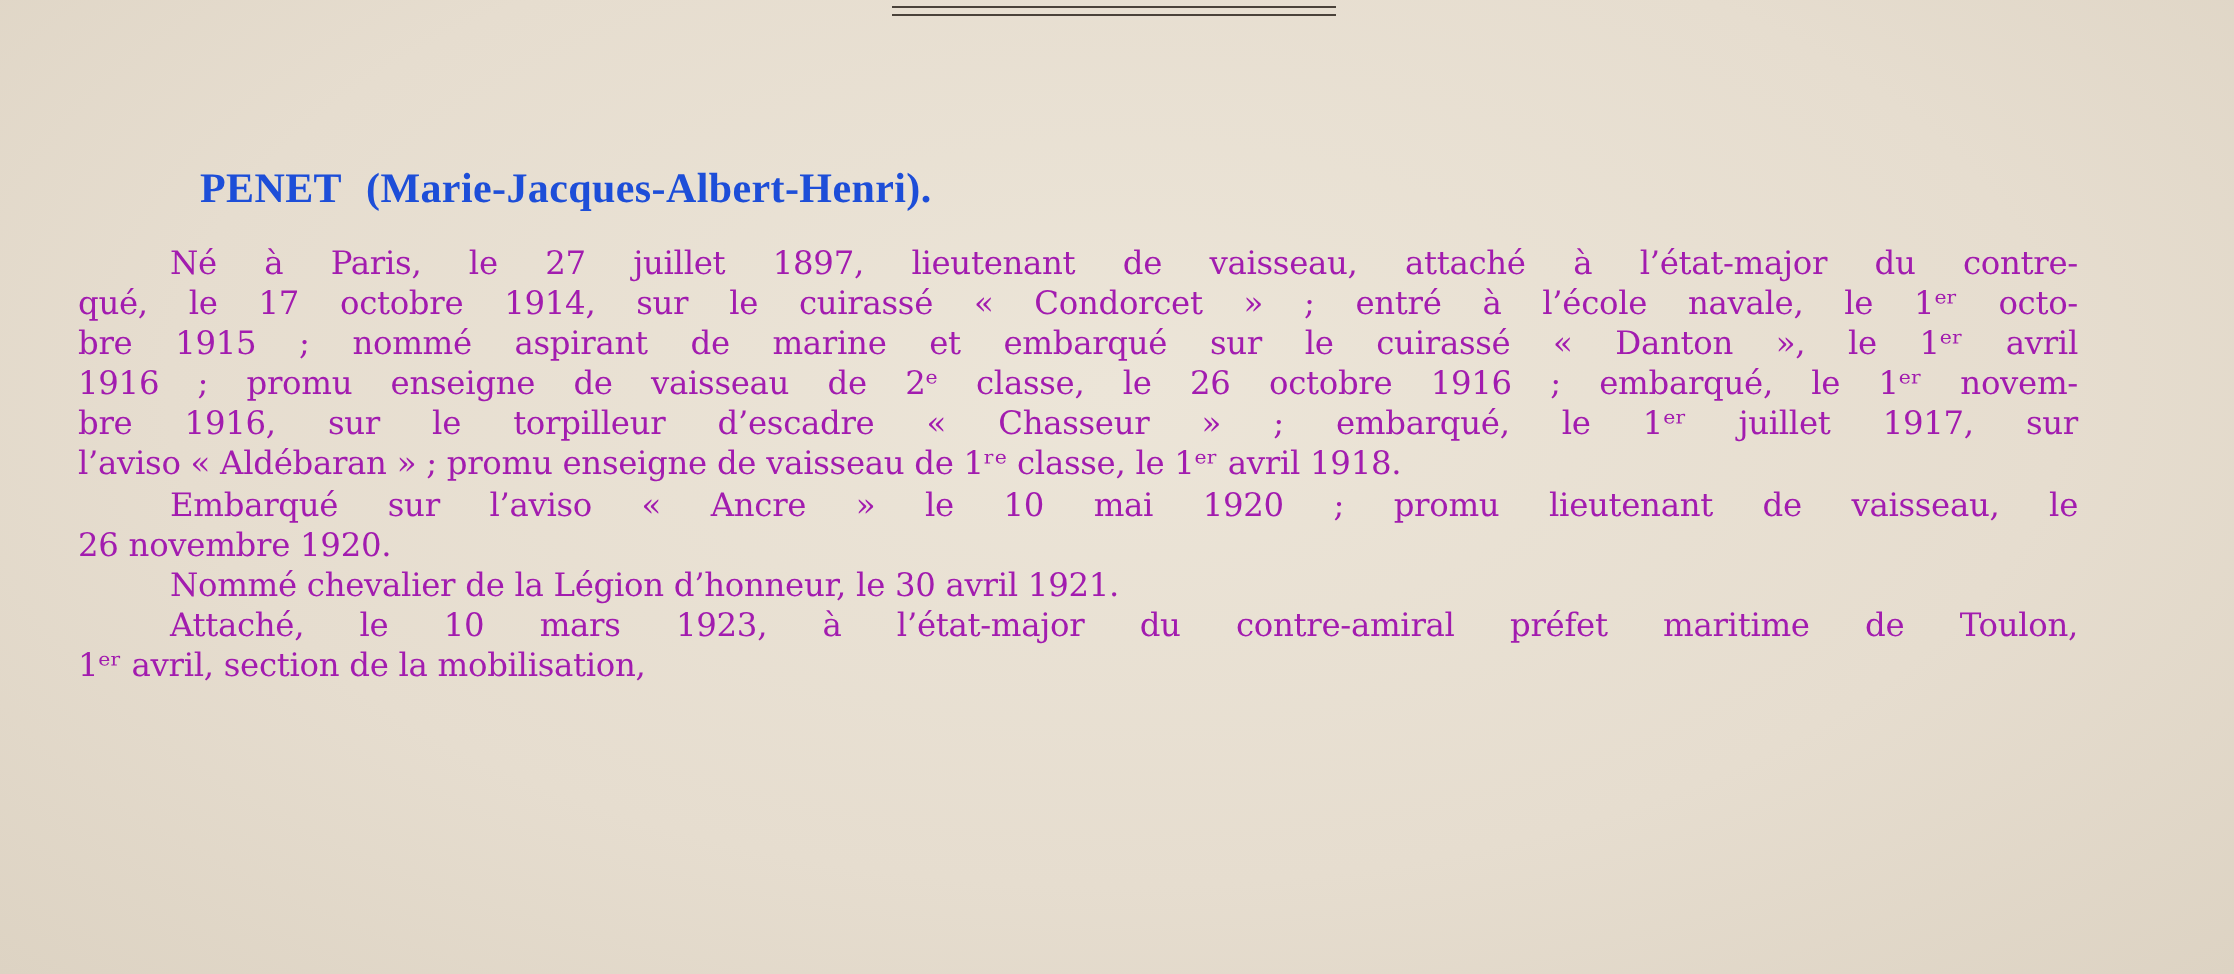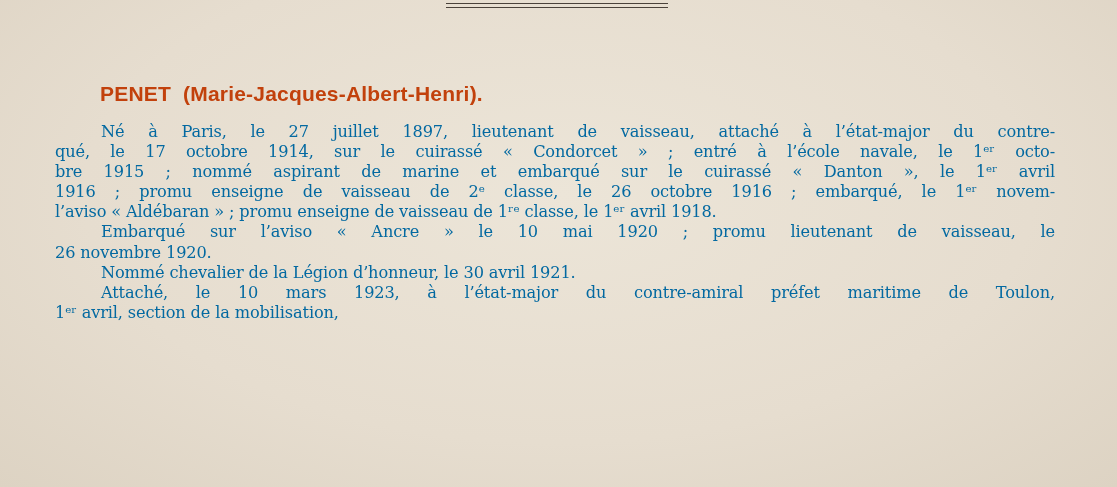--- a/index.html
+++ b/index.html
@@ -11,29 +11,29 @@
       color: #3a3028;
       position: relative;
     }
     .rule {
       position: absolute; left: 446px; top: 3px; width: 222px; height: 5px;
       border-top: 1.5px solid #4a423a; border-bottom: 1.5px solid #4a423a;
       box-sizing: border-box;
     }
     .heading {
       position: absolute; left: 100px; top: 82px;
-      font-family: Liberation Sans, sans-serif;
-      font-weight: bold; font-size: 21px; color: #c2410c; letter-spacing: 0.2px;
+      font-family: Liberation Serif, serif;
+      font-weight: bold; font-size: 21px; color: #1d4ed8; letter-spacing: 0.2px;
       white-space: nowrap;
     }
     .heading .gap { display: inline-block; width: 12px; }
     .body-text {
-      position: absolute; left: 55px; top: 122px; width: 1040px;
+      position: absolute; left: 39px; top: 122px; width: 1040px;
       font-family: "DejaVu Serif", "Liberation Serif", serif;
-      font-size: 16.2px; line-height: 20.1px; color: #0369a1;
+      font-size: 16.2px; line-height: 20.1px; color: #a21caf;
       letter-spacing: -0.15px;
     }
     .line { white-space: nowrap; display: block; text-align: justify; text-align-last: justify; width: 1000px; }
     .line.last { text-align-last: left; }
     .line.indent { padding-left: 46px; width: 954px; }
   </style>
 </head>
 <body>
 
 <div>
@@ -41,20 +41,21 @@
 
   <div class="heading">
     <span>PENET</span><span class="gap"></span><span>(Marie-Jacques-Albert-Henri).</span>
   </div>
 
   <div class="body-text">
     <span class="line indent">Né à Paris, le 27 juillet 1897, lieutenant de vaisseau, attaché à l’état-major du contre-</span>
     <span class="line">qué, le 17 octobre 1914, sur le cuirassé « Condorcet » ; entré à l’école navale, le 1ᵉʳ octo-</span>
     <span class="line">bre 1915 ; nommé aspirant de marine et embarqué sur le cuirassé « Danton », le 1ᵉʳ avril</span>
     <span class="line">1916 ; promu enseigne de vaisseau de 2ᵉ classe, le 26 octobre 1916 ; embarqué, le 1ᵉʳ novem-</span>
+    <span class="line">bre 1916, sur le torpilleur d’escadre « Chasseur » ; embarqué, le 1ᵉʳ juillet 1917, sur</span>
     <span class="line last">l’aviso « Aldébaran » ; promu enseigne de vaisseau de 1ʳᵉ classe, le 1ᵉʳ avril 1918.</span>
     <span class="line indent">Embarqué sur l’aviso « Ancre » le 10 mai 1920 ; promu lieutenant de vaisseau, le</span>
     <span class="line last">26 novembre 1920.</span>
     <span class="line indent last">Nommé chevalier de la Légion d’honneur, le 30 avril 1921.</span>
     <span class="line indent">Attaché, le 10 mars 1923, à l’état-major du contre-amiral préfet maritime de Toulon,</span>
     <span class="line last">1ᵉʳ avril, section de la mobilisation,</span>
   </div>
 </div>
 
 </body></html>

